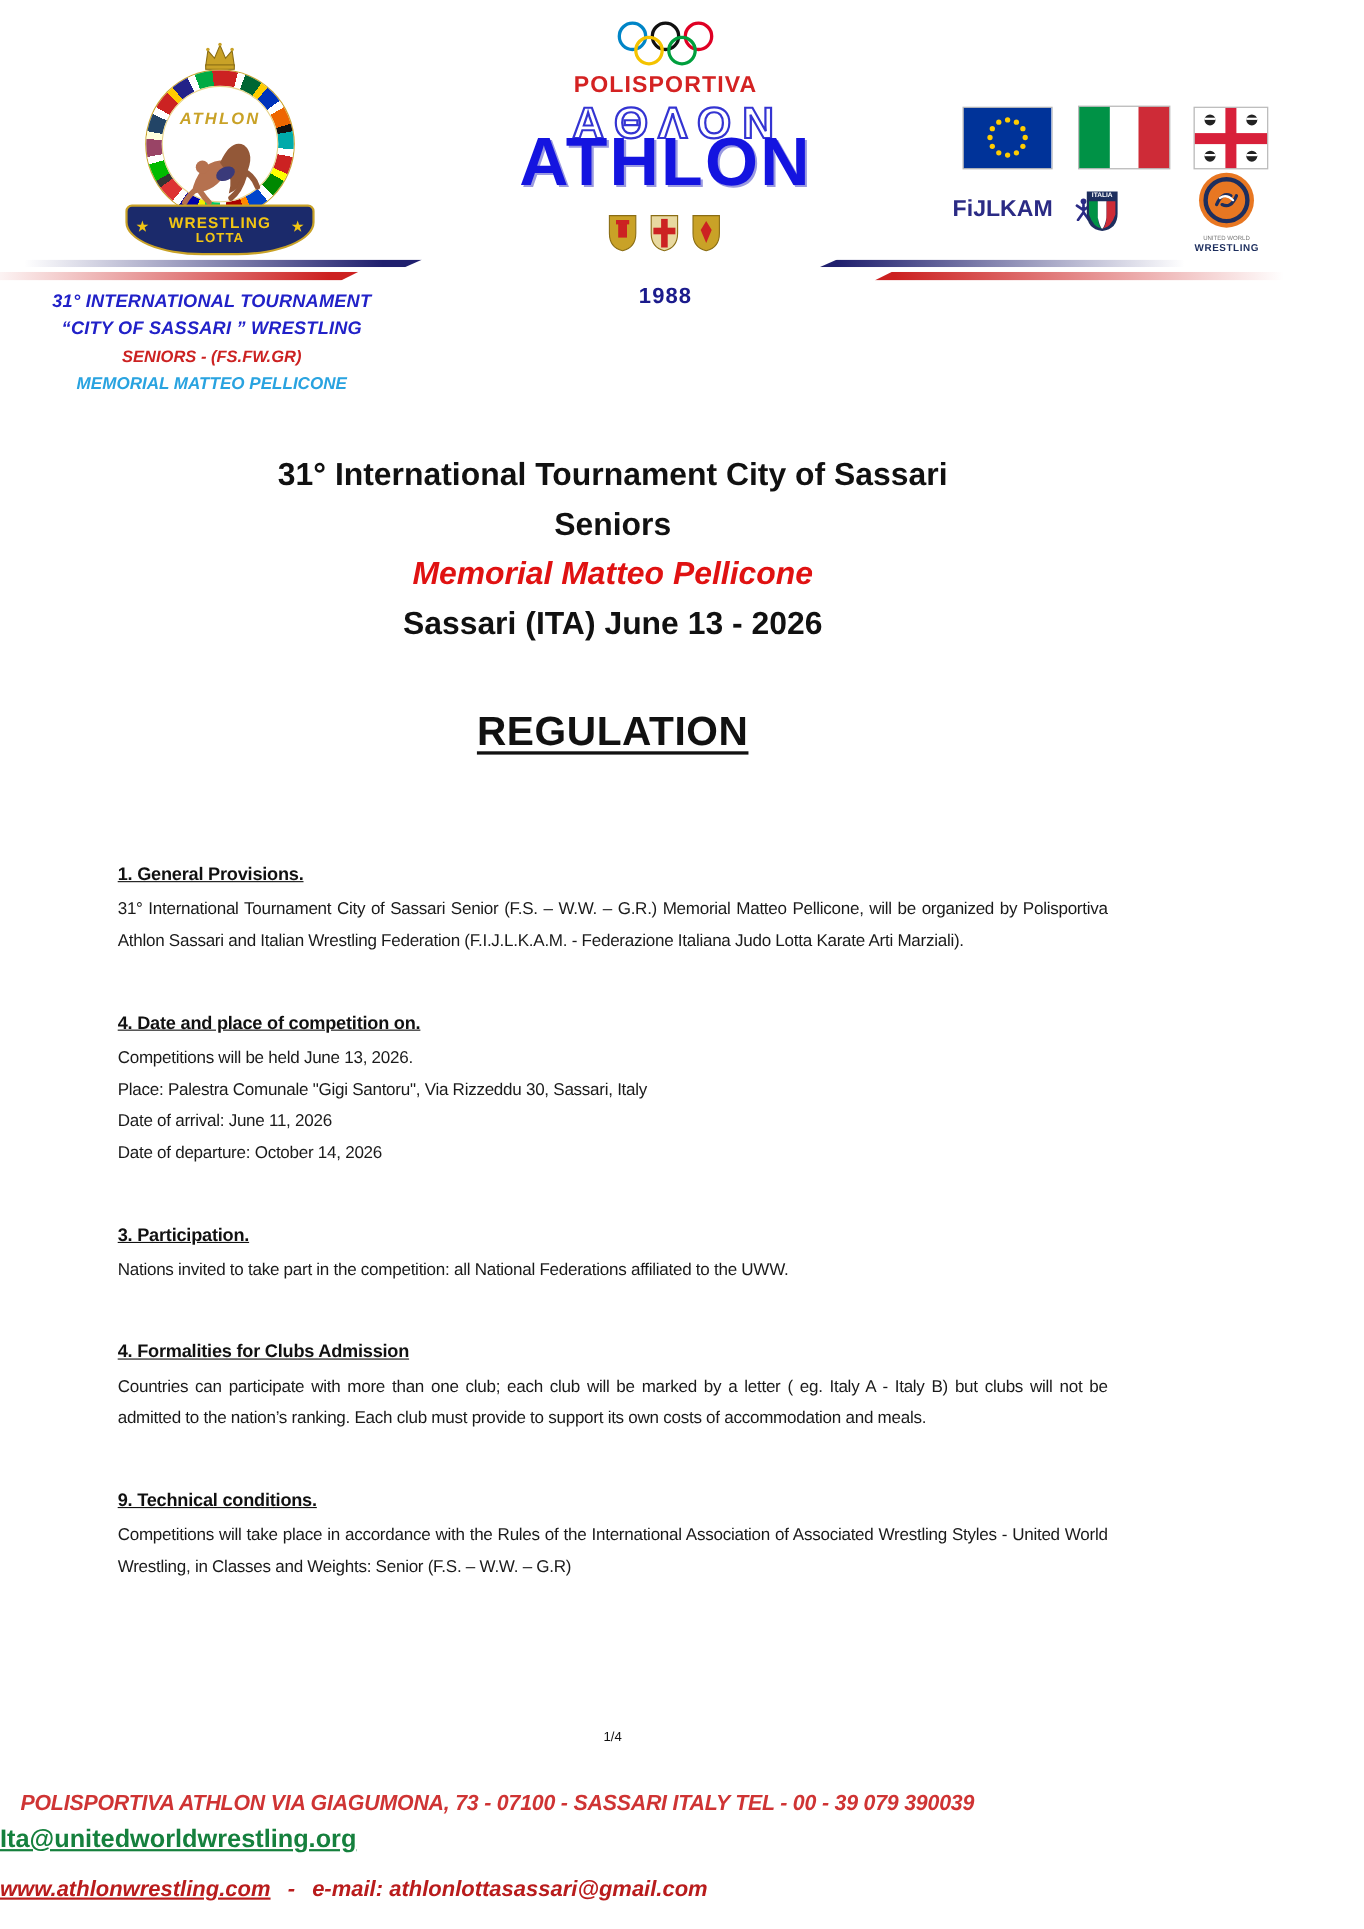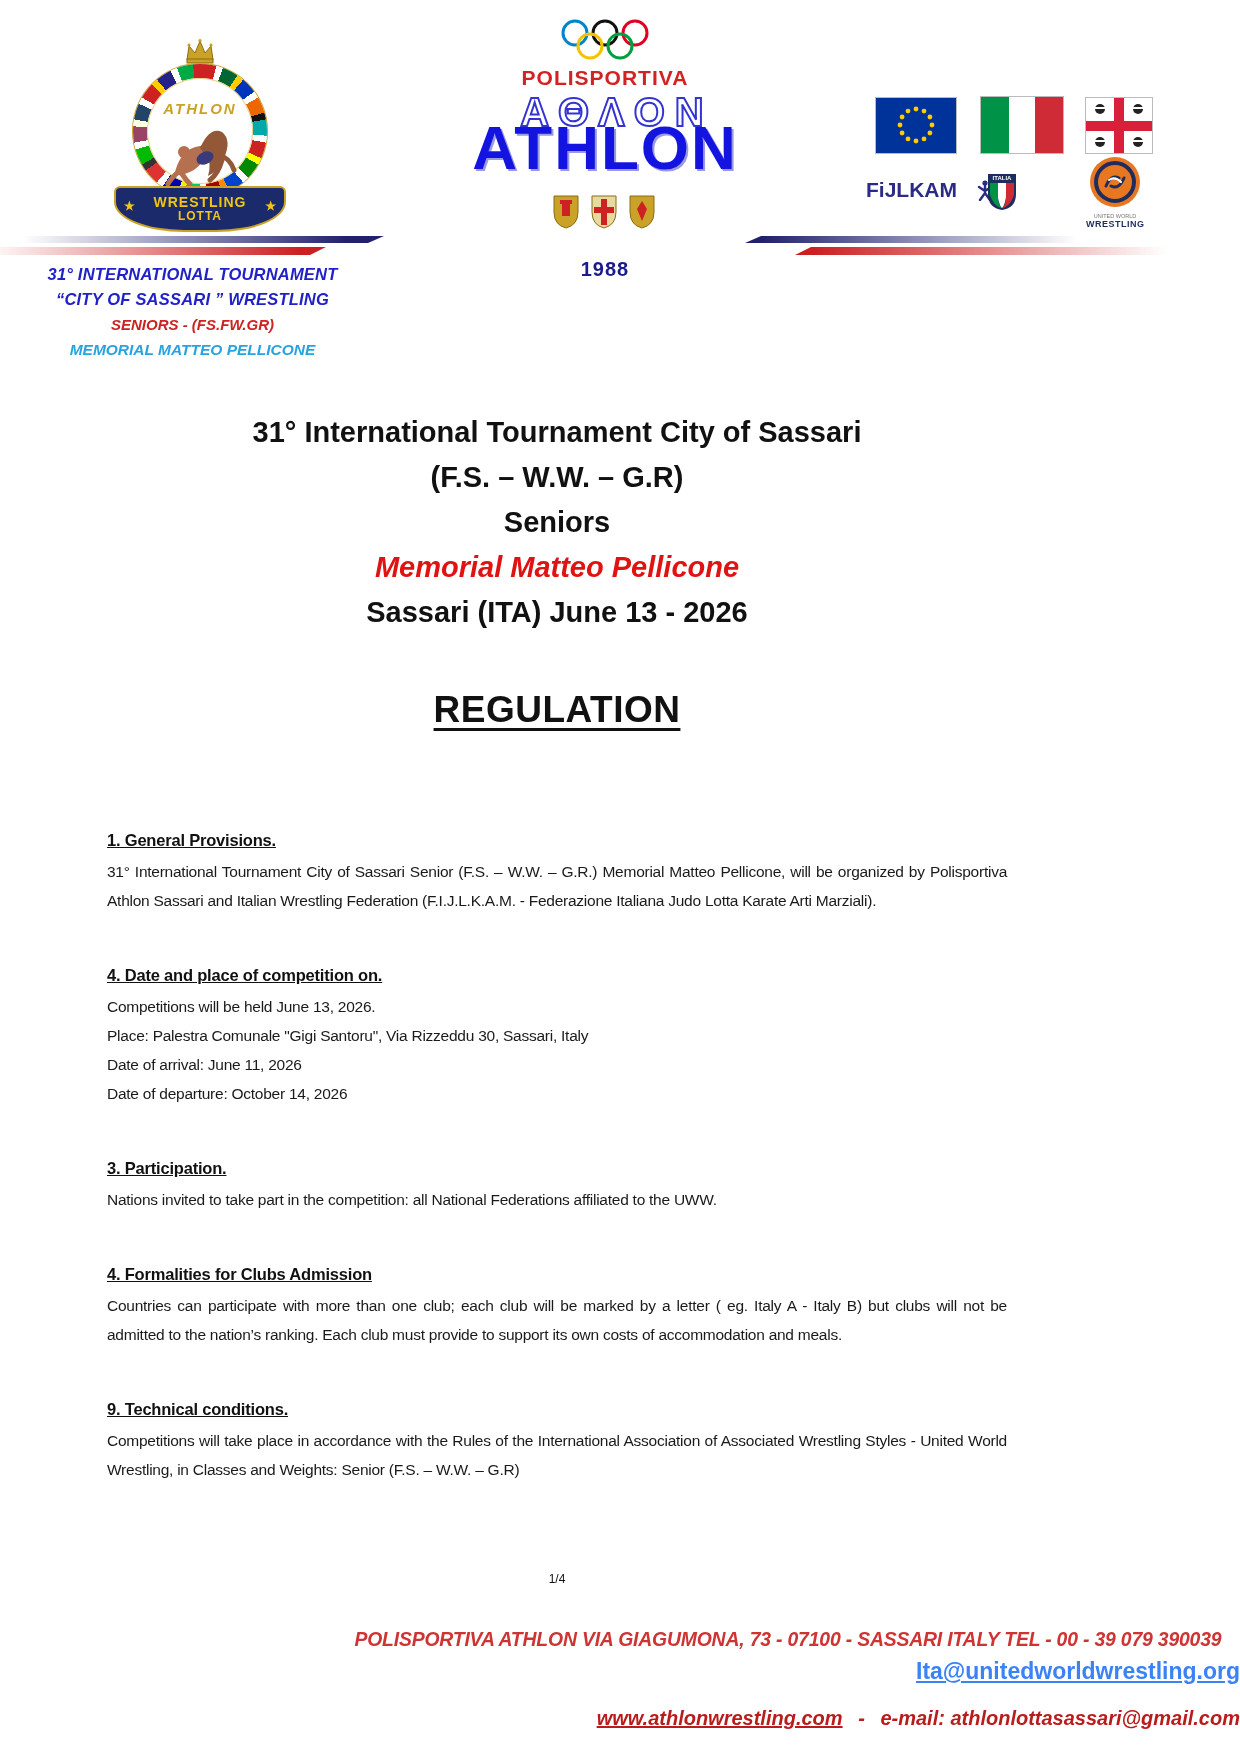--- a/index.html
+++ b/index.html
@@ -102,24 +102,24 @@
   .regulation span{text-decoration:underline;text-underline-offset:6px;text-decoration-thickness:3px;}
   .sections{margin-top:100px;}
   .section{margin-bottom:51px;}
   .section h3{margin:0 0 7px 0;font-size:16.5px;font-weight:bold;color:#111;
     text-decoration:underline;letter-spacing:-.2px;}
   .section p,.section .ln{margin:0;font-size:15.5px;line-height:29px;letter-spacing:-.25px;
     text-align:justify;color:#1a1a1a;}
   .section .ln{text-align:left;}
   .page-number{position:absolute;left:107px;top:1572px;width:900px;text-align:center;font-size:12px;color:#111;}
   
-  .footer{position:absolute;left:0;top:1628px;width:1240px;text-align:right;}
+  .footer{position:absolute;left:0;top:1628px;width:1240px;text-align:left;}
   .f-address{font-size:20px;font-weight:bold;font-style:italic;color:#cf3434;
     letter-spacing:-.2px;transform:scaleX(.97);}
-  .f-email{margin-top:7px;font-size:23px;font-weight:bold;color:#3b82f6;text-decoration:underline;}
+  .f-email{margin-top:7px;font-size:23px;font-weight:bold;color:#15803d;text-decoration:underline;}
   .f-line3{margin-top:22px;font-size:20px;font-weight:bold;font-style:italic;color:#b91c1c;}
   .f-line3 .www{text-decoration:underline;}
   .f-line3 .sep{margin:0 10px;}
 </style>
 </head>
 <body>
 
 <div class="page">
 
   <div class="header">
@@ -253,21 +253,20 @@
       <div class="lt-blue">“CITY OF SASSARI ” WRESTLING</div>
       <div class="lt-red">SENIORS - (FS.FW.GR)</div>
       <div class="lt-cyan">MEMORIAL MATTEO PELLICONE</div>
     </div>
   </div>
 
   <div class="content">
 
     <div class="main-title">
       <div>31° International Tournament City of Sassari</div>
-      <div>(F.S. – W.W. – G.R)</div>
       <div>Seniors</div>
       <div class="red">Memorial Matteo Pellicone</div>
       <div>Sassari (ITA) June 13 - 2026</div>
     </div>
 
     <div class="regulation">
       <span>REGULATION</span>
     </div>
 
     <div class="sections">

